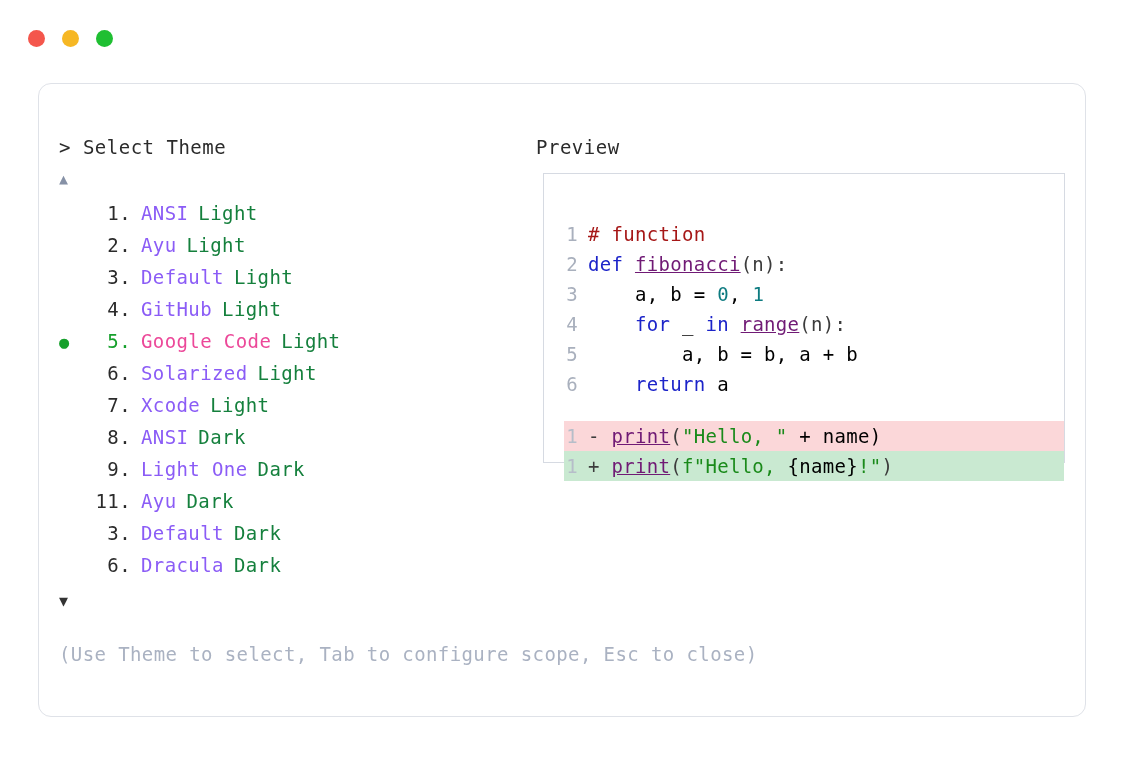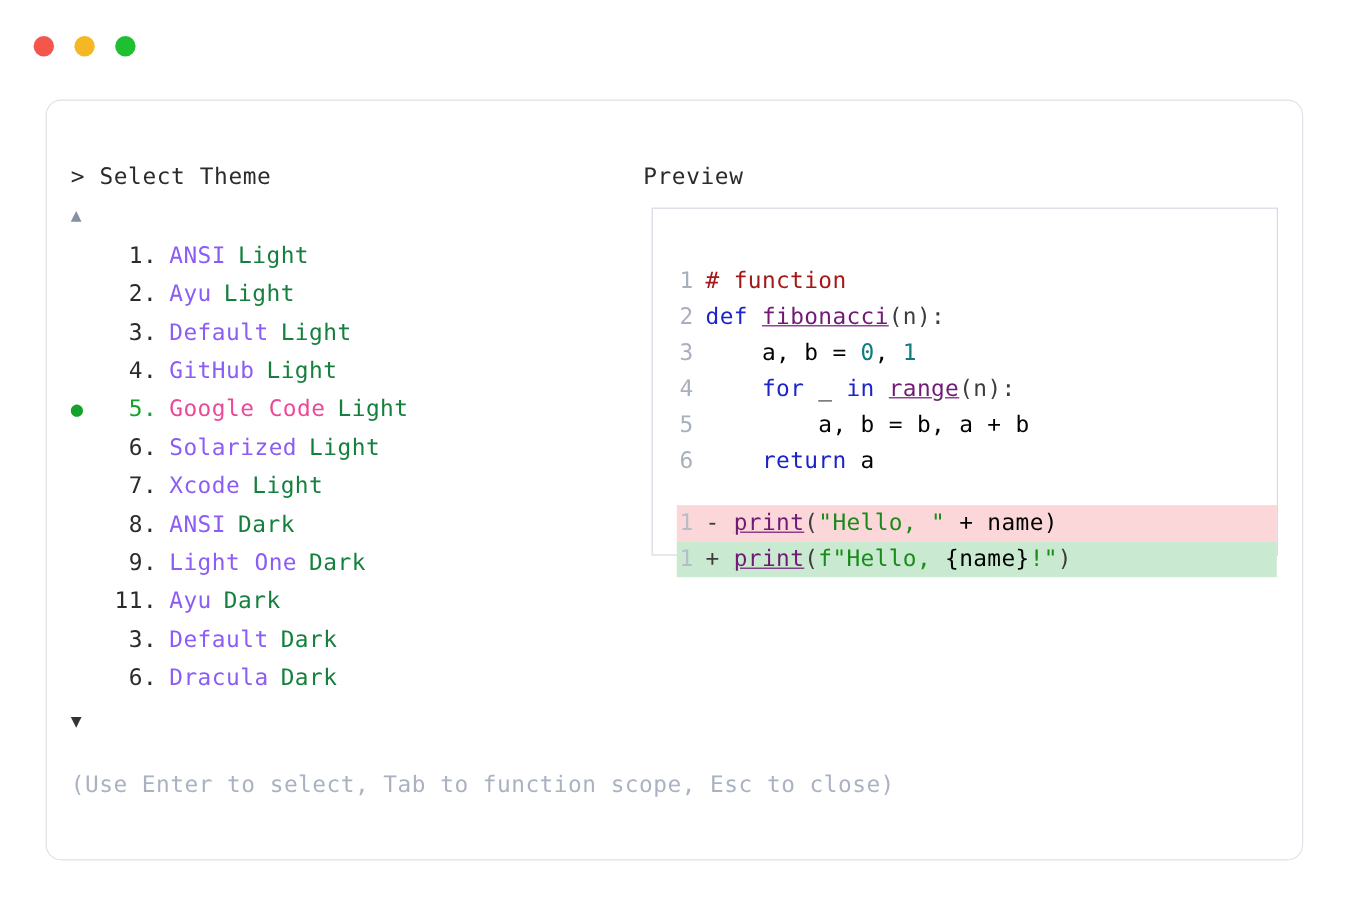--- a/index.html
+++ b/index.html
@@ -202,20 +202,20 @@
           <li class="theme-row"><span class="bullet"></span><span class="idx">8.</span><span class="tname">ANSI</span><span class="tsuffix">Dark</span></li>
           <li class="theme-row"><span class="bullet"></span><span class="idx">9.</span><span class="tname">Light One</span><span class="tsuffix">Dark</span></li>
           <li class="theme-row"><span class="bullet"></span><span class="idx">11.</span><span class="tname">Ayu</span><span class="tsuffix">Dark</span></li>
           <li class="theme-row"><span class="bullet"></span><span class="idx">3.</span><span class="tname">Default</span><span class="tsuffix">Dark</span></li>
           <li class="theme-row"><span class="bullet"></span><span class="idx">6.</span><span class="tname">Dracula</span><span class="tsuffix">Dark</span></li>
         </ul>
 
       <div class="scroll-arrow" id="scroll-down" style="color: rgb(51, 51, 51);">▼</div>
     </div>
 
-    <div id="hint">(Use Enter to select, Tab to function scope, Esc to close)</div>
+    <div id="hint">(Use Theme to select, Tab to configure scope, Esc to close)</div>
 
     <div id="preview-box">
       <div id="code-area"><div class="code-line"><span class="ln">1</span><span class="code-body"><span class="t-comment"># function</span></span></div><div class="code-line"><span class="ln">2</span><span class="code-body"><span class="t-kw">def </span><span class="t-fn">fibonacci</span><span class="t-punct">(n):</span></span></div><div class="code-line"><span class="ln">3</span><span class="code-body"><span class="t-plain">    a, b = </span><span class="t-num">0</span><span class="t-plain">, </span><span class="t-num">1</span></span></div><div class="code-line"><span class="ln">4</span><span class="code-body"><span class="t-plain">    </span><span class="t-kw">for</span><span class="t-plain"> _ </span><span class="t-kw">in</span><span class="t-plain"> </span><span class="t-fn">range</span><span class="t-punct">(n):</span></span></div><div class="code-line"><span class="ln">5</span><span class="code-body"><span class="t-plain">        a, b = b, a + b</span></span></div><div class="code-line"><span class="ln">6</span><span class="code-body"><span class="t-plain">    </span><span class="t-kw">return</span><span class="t-plain"> a</span></span></div><div class="blank-line"></div><div class="code-line diff-line diff-del"><span class="ln">1</span><span class="code-body"><span class="t-sign">- </span><span class="t-fn">print</span><span class="t-punct">(</span><span class="t-str">"Hello, "</span><span class="t-plain"> + name)</span></span></div><div class="code-line diff-line diff-add"><span class="ln">1</span><span class="code-body"><span class="t-sign">+ </span><span class="t-fn">print</span><span class="t-punct">(</span><span class="t-str">f"Hello, </span><span class="t-plain">{name}</span><span class="t-str">!"</span><span class="t-punct">)</span></span></div></div>
     </div>
 
   </div>
 </div>
 
 </body></html>

